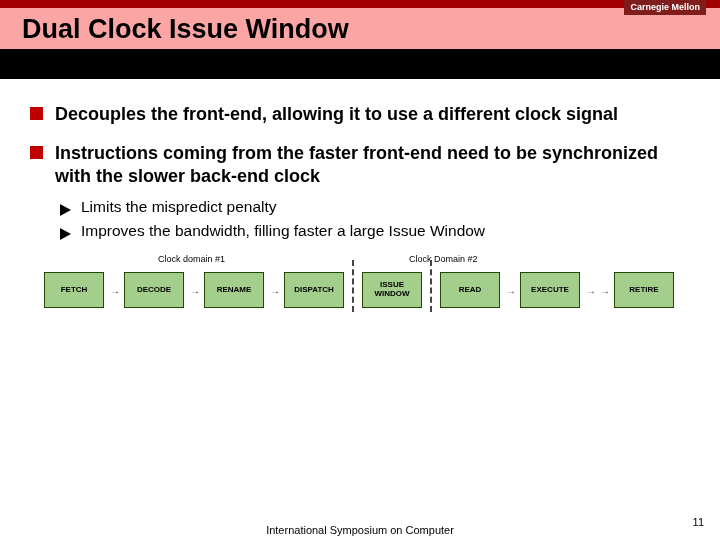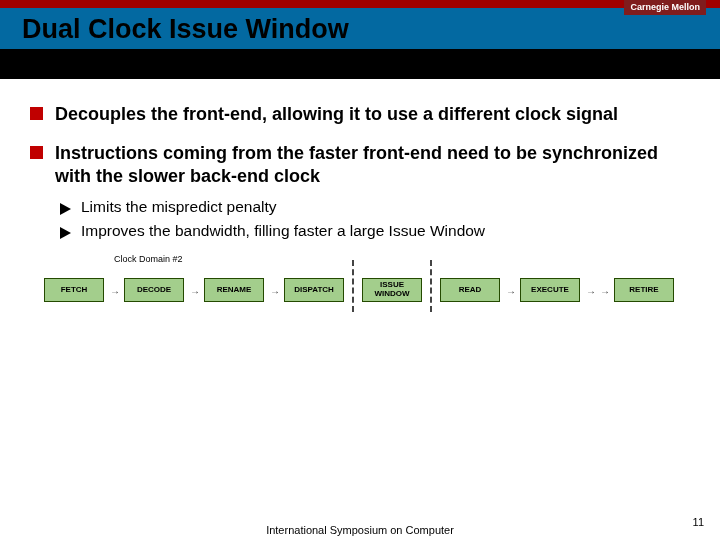--- a/index.html
+++ b/index.html
@@ -21,21 +21,21 @@
     top: 0;
     right: 14px;
     background: #7f1d1d;
     color: #fff;
     font-size: 9px;
     padding: 2px 6px 3px 6px;
     font-weight: bold;
   }
   .title-block {
     padding: 6px 22px 4px 22px;
-    background: #0369a1;
+    background: #fca5a5;
   }
   .title-text {
     font-size: 27px;
     font-weight: bold;
     color: #000;
   }
   .title-bar {
     width: 100%;
     height: 30px;
     background: #000;
@@ -66,21 +66,21 @@
     color: #000;
   }
   .sub {
     list-style: none;
     margin-left: 30px;
     margin-top: -6px;
     margin-bottom: 14px;
   }
   .bullet-l2 {
     display: flex;
-    align-items: center;
+    align-items: flex-end;
     margin-bottom: 6px;
   }
   .tri {
     width: 0;
     height: 0;
     border-top: 6px solid transparent;
     border-bottom: 6px solid transparent;
     border-left: 11px solid #000;
     margin-top: 4px;
     margin-right: 10px;
@@ -104,21 +104,21 @@
   .dl-right { flex: 1; text-align: left; }
   .pipe {
     display: flex;
     align-items: center;
     gap: 6px;
     margin-top: 4px;
     position: relative;
   }
   .stage {
     width: 60px;
-    height: 24px;
+    height: 36px;
     border: 1px solid #244a00;
     background: #a3ce8c;
     display: flex;
     align-items: center;
     justify-content: center;
     font-size: 8px;
     font-weight: bold;
     text-align: center;
     color: #000;
     line-height: 1.1;
@@ -181,20 +181,21 @@
       <span class="txt">Limits the mispredict penalty</span>
     </li>
     <li class="bullet-l2">
       <span class="tri"></span>
       <span class="txt">Improves the bandwidth, filling faster a large Issue Window</span>
     </li>
   </ul>
 
   <div class="diagram">
     <div class="domain-labels">
+      <div class="dl-left">Clock domain #1</div>
       <div class="dl-gap"></div>
       <div class="dl-right">Clock Domain #2</div>
     </div>
     <div class="pipe">
       <div class="stage">FETCH</div>
       <div class="arrow">→</div>
       <div class="stage">DECODE</div>
       <div class="arrow">→</div>
       <div class="stage">RENAME</div>
       <div class="arrow">→</div>

